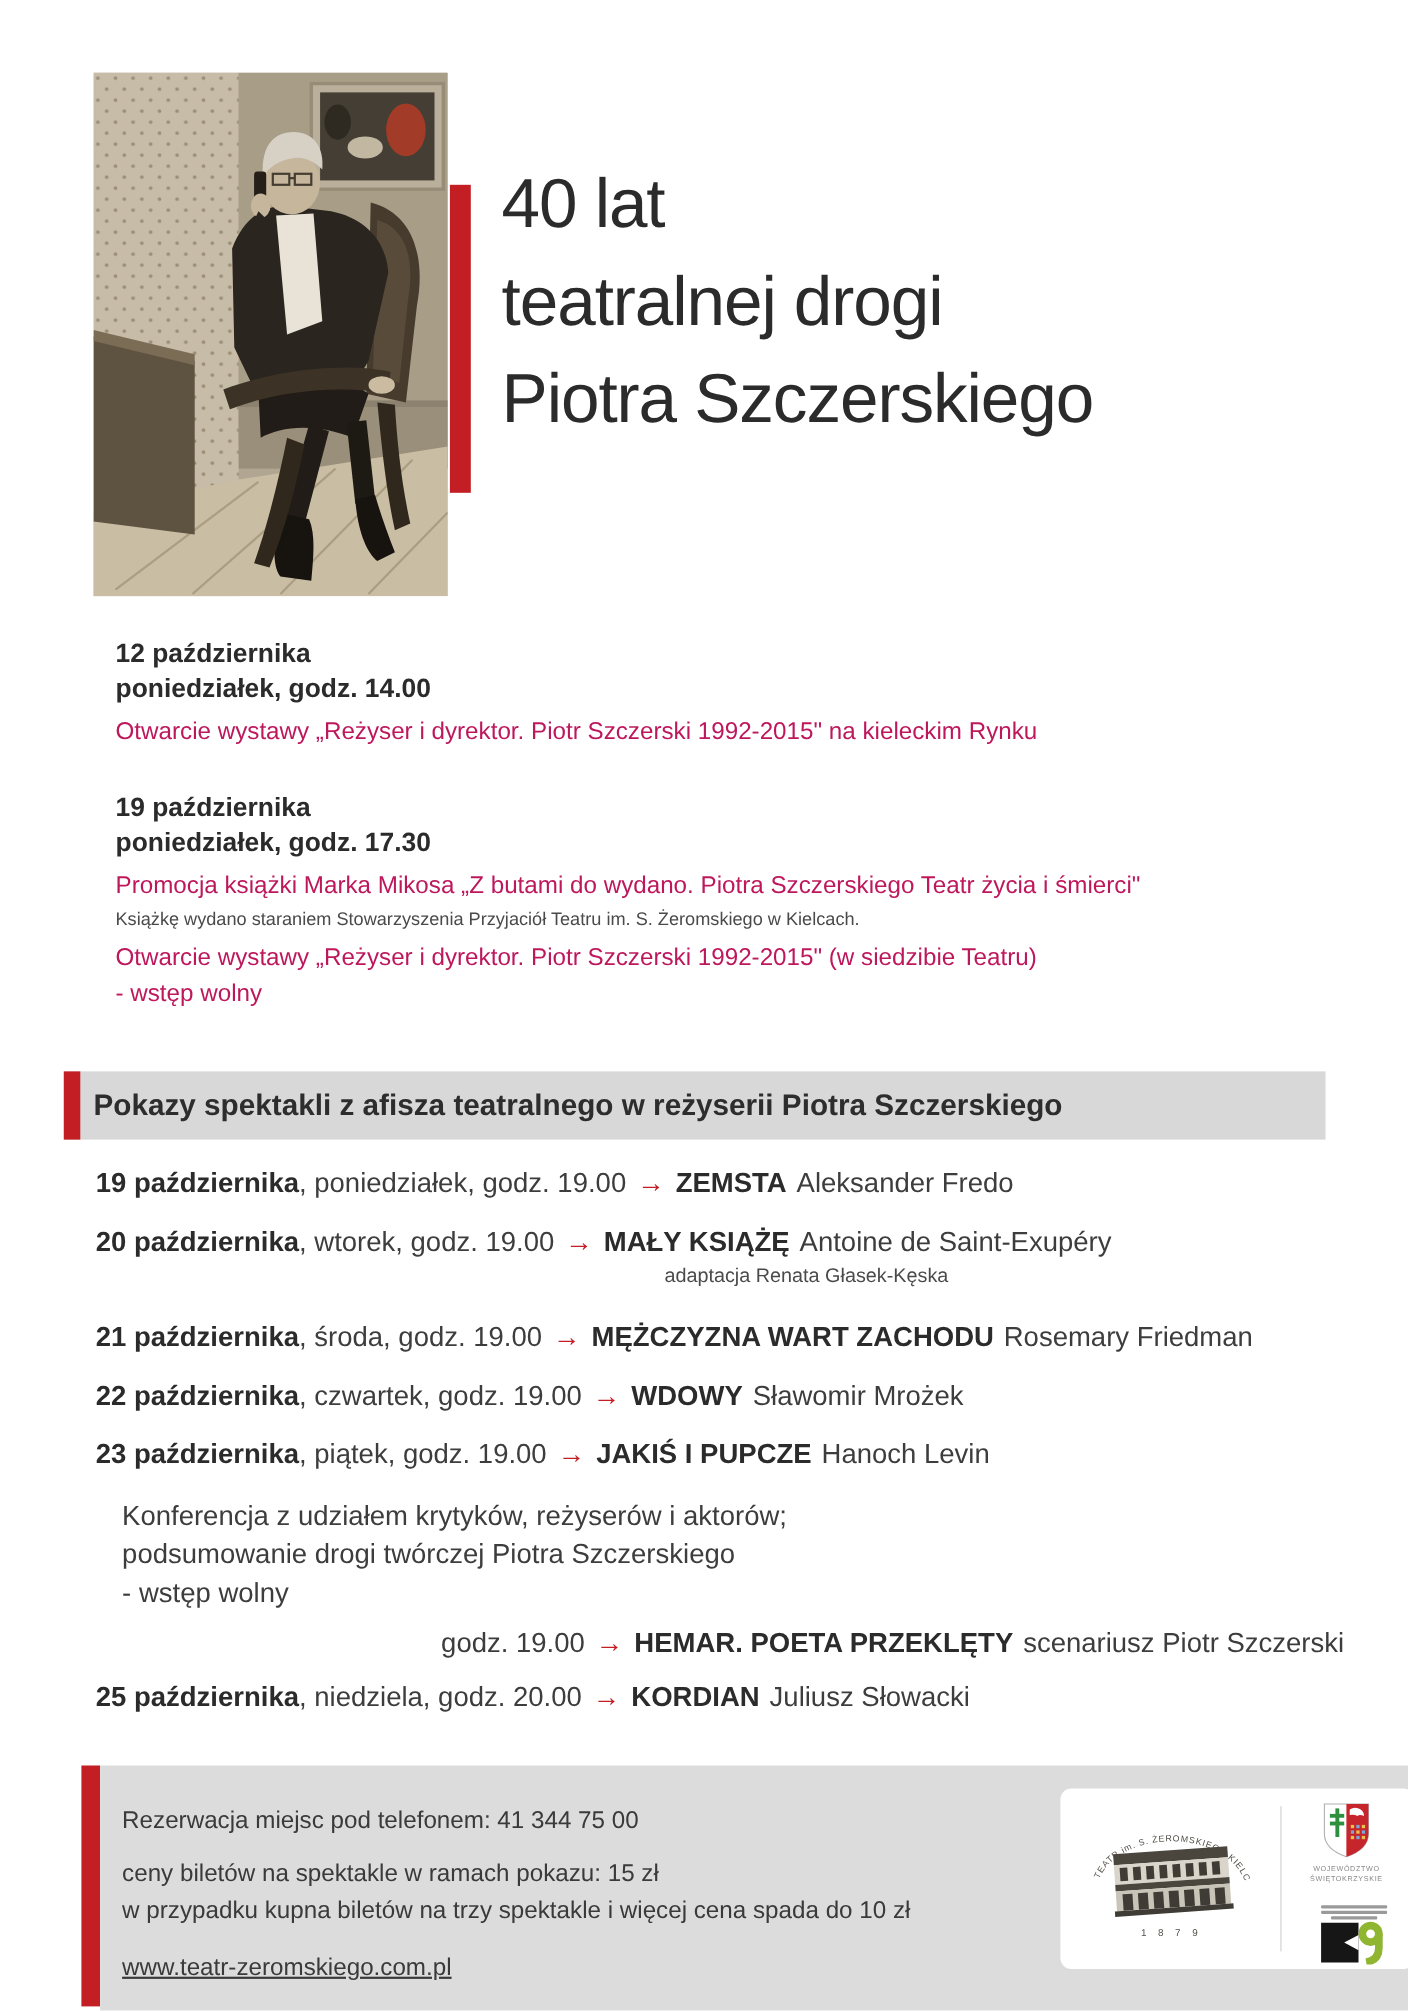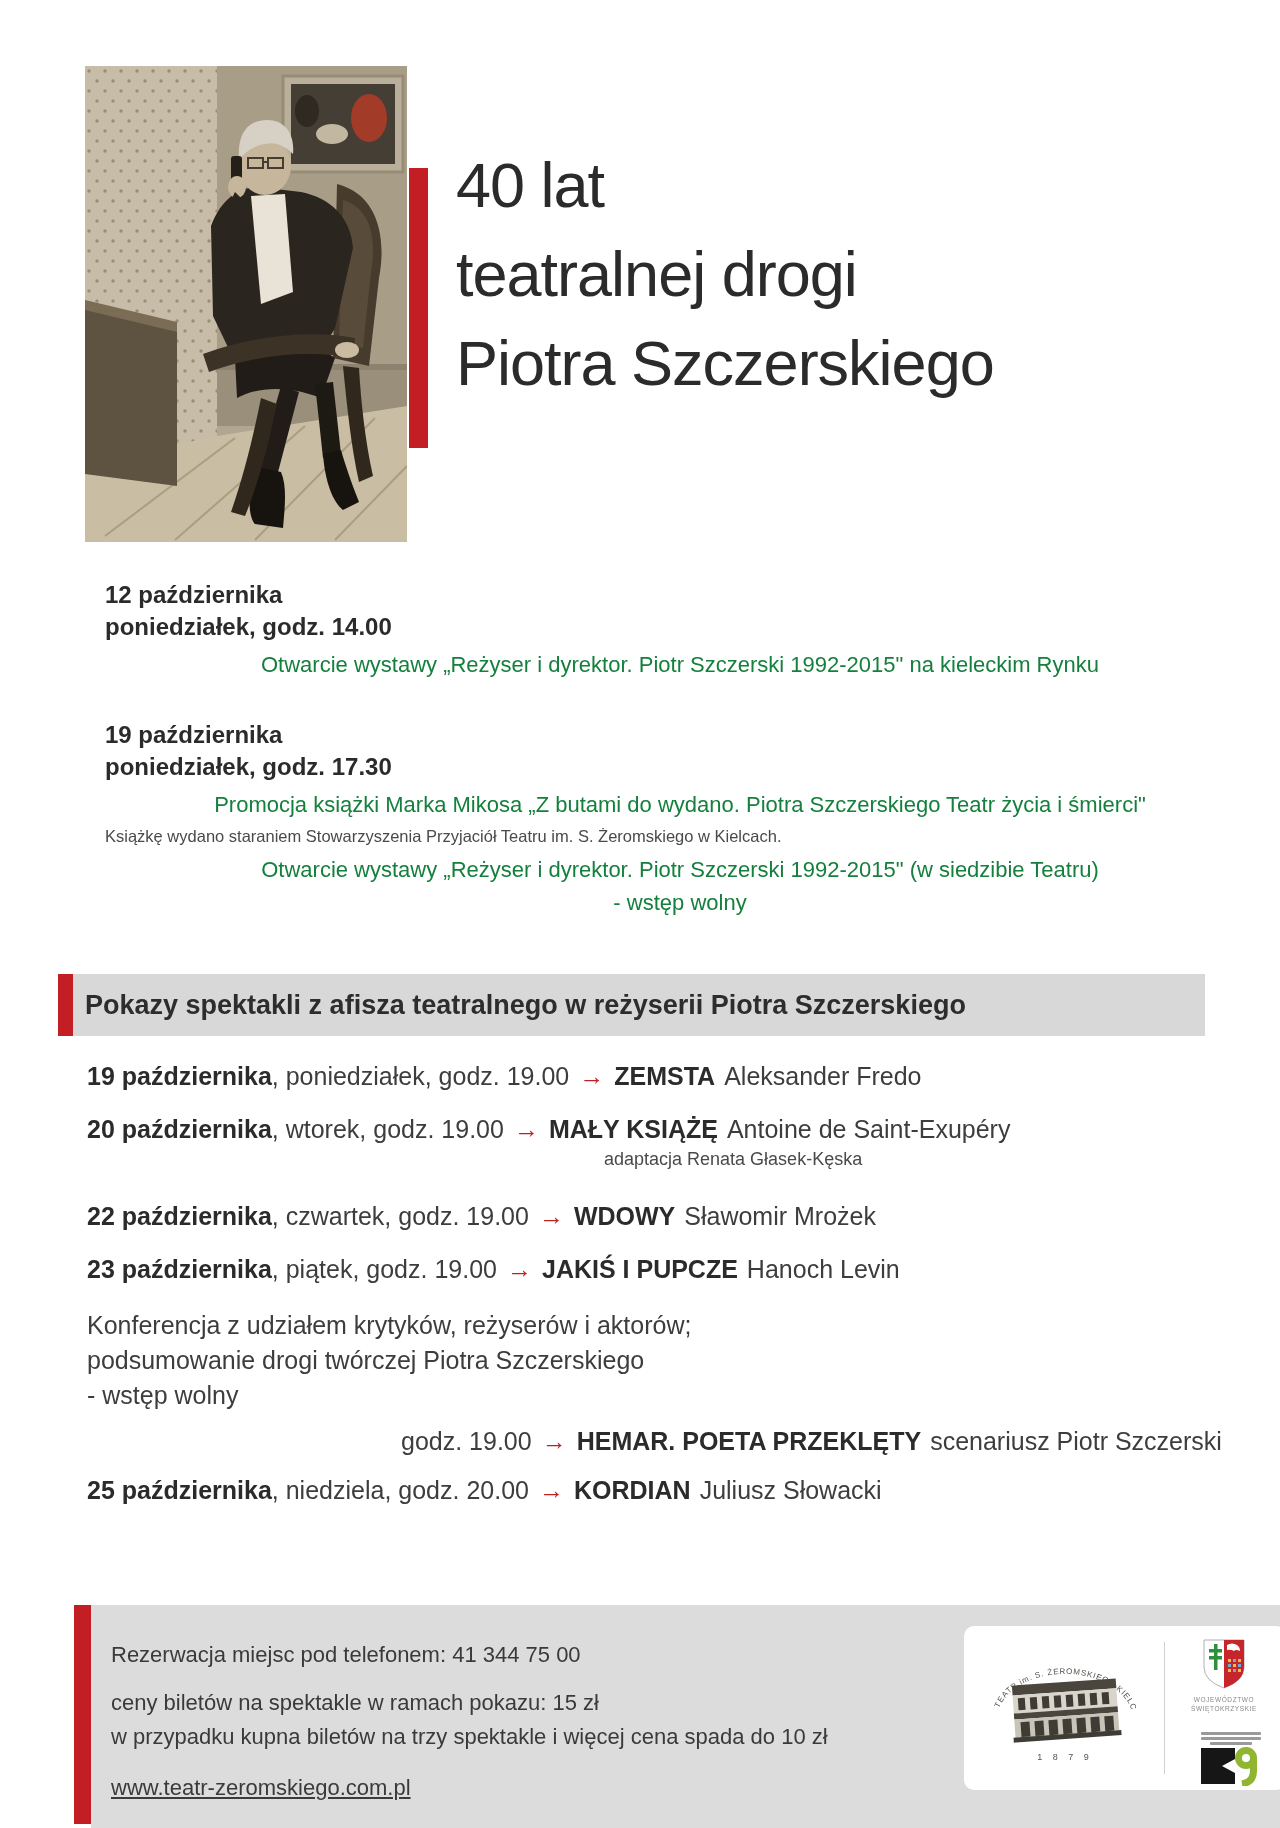--- a/index.html
+++ b/index.html
@@ -10,39 +10,39 @@
   
   .photo{position:absolute;left:85px;top:66px;width:322px;height:476px;}
   .title-bar{position:absolute;left:409px;top:168px;width:19px;height:280px;background:#c41e25;}
   .title{position:absolute;left:456px;top:141px;margin:0;font-size:63px;line-height:89px;
          font-weight:400;color:#2b2b2b;letter-spacing:-1px;}
   
   .event{position:absolute;left:105px;width:1150px;}
   .event-1{top:579px;}
   .event-2{top:719px;}
   .ev-date{font-size:24px;font-weight:bold;line-height:32px;color:#2b2b2b;}
-  .ev-detail{font-size:22px;line-height:31px;color:#15803d;margin-top:6px;text-align:center;}
+  .ev-detail{font-size:22px;line-height:31px;color:#be185d;margin-top:6px;}
   .ev-small{font-size:16.5px;line-height:24px;color:#4a4a4a;margin-top:4px;}
   .ev-tight{margin-top:2px;}
   
   .banner{position:absolute;left:58px;top:974px;width:1147px;height:62px;background:#d8d8d8;
           display:flex;align-items:center;}
   .banner-red{width:15px;height:62px;background:#c41e25;flex:none;}
   .banner-text{font-size:27px;font-weight:bold;color:#2d2d2d;padding-left:12px;white-space:nowrap;}
   
   .schedule{position:absolute;left:87px;top:1062px;width:1170px;font-size:25px;color:#3d3d3d;}
   .s-row{line-height:29px;margin-bottom:24px;white-space:nowrap;}
   .s-date,.s-title{font-weight:bold;color:#2b2b2b;}
   .s-author{margin-left:9px;}
   .arrow{color:#c41e25;font-weight:bold;margin:0 10px;}
   .s-note{font-size:18px;line-height:22px;color:#4a4a4a;margin:4px 0 32px 517px;}
   .row-20{margin-bottom:0;}
   .row-conf{display:flex;margin:0 0 14px 0;white-space:normal;}
   .conf-left{white-space:nowrap;flex:none;}
-  .conf-lines{line-height:35px;}
+  .conf-lines{line-height:35px;margin-left:24px;}
   .row-hemar{padding-left:314px;margin-bottom:20px;}
   
   .footer{position:absolute;left:16px;top:1603px;width:1280px;height:225px;}
   .footer-red{position:absolute;left:58px;top:2px;width:17px;height:219px;background:#c41e25;}
   .footer-gray{position:absolute;left:75px;top:2px;width:1205px;height:223px;background:#dcdcdc;}
   .f-line{position:absolute;left:20px;font-size:22px;color:#3a3a3a;white-space:nowrap;}
   .f-phone{top:37px;}
   .f-p1{top:85px;}
   .f-p2{top:119px;}
   .f-web{top:170px;text-decoration:underline;}
@@ -151,20 +151,23 @@
 
     <div class="s-row">
       <span class="s-date">19 października</span><span>, poniedziałek, godz. 19.00</span><span class="arrow">→</span><span class="s-title">ZEMSTA</span><span class="s-author">Aleksander Fredo</span>
     </div>
 
     <div class="s-row row-20">
       <span class="s-date">20 października</span><span>, wtorek, godz. 19.00</span><span class="arrow">→</span><span class="s-title">MAŁY KSIĄŻĘ</span><span class="s-author">Antoine de Saint-Exupéry</span>
     </div>
     <div class="s-note">adaptacja Renata Głasek-Kęska</div>
 
+    <div class="s-row">
+      <span class="s-date">21 października</span><span>, środa, godz. 19.00</span><span class="arrow">→</span><span class="s-title">MĘŻCZYZNA WART ZACHODU</span><span class="s-author">Rosemary Friedman</span>
+    </div>
 
     <div class="s-row">
       <span class="s-date">22 października</span><span>, czwartek, godz. 19.00</span><span class="arrow">→</span><span class="s-title">WDOWY</span><span class="s-author">Sławomir Mrożek</span>
     </div>
 
     <div class="s-row">
       <span class="s-date">23 października</span><span>, piątek, godz. 19.00</span><span class="arrow">→</span><span class="s-title">JAKIŚ I PUPCZE</span><span class="s-author">Hanoch Levin</span>
     </div>
 
     <div class="s-row row-conf">

